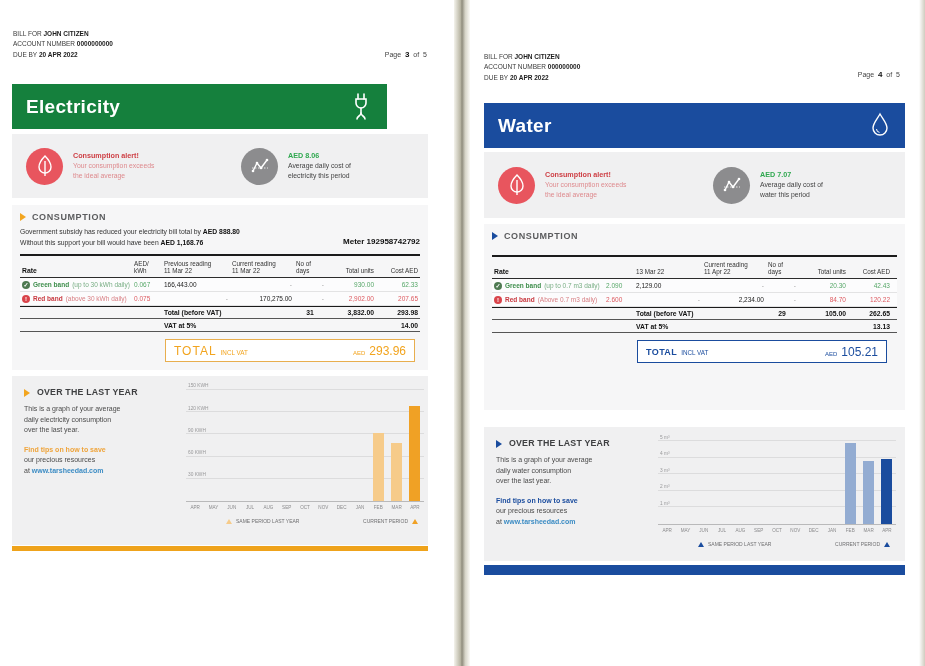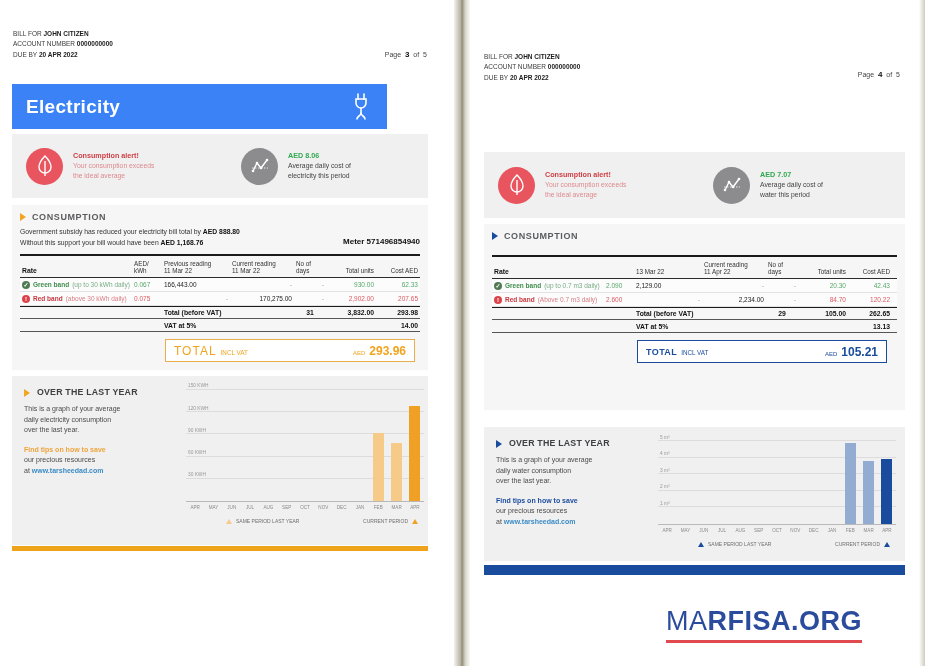--- a/index.html
+++ b/index.html
@@ -23,21 +23,21 @@
   .bill-header { position: absolute; font-size: 6.5px; line-height: 1.6; color: #3a3a3a; }
   .bill-header b { color: #1c1c1c; }
   .page-num { position: absolute; font-size: 7px; color: #444; }
   .page-num b { font-size: 8px; color: #111; }
 
   
   .banner {
     position: absolute; left: 12px; height: 45px; color: #fff;
     display: flex; align-items: center; justify-content: space-between; padding: 0 14px;
   }
-  #page-elec  .banner { top: 84px;  width: 375px; background: #3b82f6; }
+  #page-elec  .banner { top: 84px;  width: 375px; background: #15803d; }
   #page-water .banner { top: 103px; width: 421px; left: 14px; background: #1A4C9E; }
   .banner-title { font-size: 19px; font-weight: bold; letter-spacing: 0.3px; }
   .banner svg { display: block; }
 
   
   .alert-panel {
     position: absolute; left: 12px; background: #f0f0f1;
     display: flex; align-items: center; gap: 10px; padding: 16px 14px;
   }
   #page-elec  .alert-panel { top: 134px; width: 416px; height: 64px; }
@@ -97,21 +97,21 @@
 
   
   .grand-box { background: #fff; display: flex; justify-content: space-between; align-items: center;
                padding: 3px 8px; margin-top: 7px; margin-left: 145px; width: 250px; height: 23px; }
   .gb-orange { border: 1px solid #E8AE4E; color: #F2A41E; }
   .gb-blue   { border: 1.5px solid #1A4C9E; color: #1A4C9E; }
   .gt-label { font-size: 12px; letter-spacing: 1px; }
   .gb-blue .gt-label { font-size: 9px; font-weight: bold; letter-spacing: 0.4px; }
   .gt-sub { font-size: 6.3px; margin-left: 4px; }
   .gt-cur { font-size: 6px; margin-right: 4px; }
-  .gt-amt { font-size: 12px; font-weight: bold; }
+  .gt-amt { font-size: 12px; font-weight: normal; }
 
   
   .lastyear { position: absolute; left: 12px; background: #f0f0f1; padding: 10px 12px; }
   #page-elec  .lastyear { top: 376px; width: 416px; height: 169px; }
   #page-water .lastyear { top: 427px; width: 421px; left: 14px; height: 134px; }
   .ly-left { width: 155px; font-size: 7px; line-height: 1.5; color: #4a4a4a; }
   .ly-head { display: flex; gap: 7px; align-items: center; margin-bottom: 5px; }
   .ly-title { font-size: 8.8px; font-weight: bold; color: #3f4042; letter-spacing: 0.2px; }
   .ly-tips { margin-top: 9px; }
   .tips-orange { color: #EFA43B; font-weight: bold; }
@@ -201,21 +201,21 @@
   </div>
 
   <div class="consumption">
     <div class="sec-head">
       <span class="tri tri-orange"></span>
       <span class="sec-title">CONSUMPTION</span>
     </div>
     <div class="subsidy">
       <div><span>Government subsidy has reduced your electricity bill total by</span> <b>AED 888.80</b></div>
       <div><span>Without this support your bill would have been</span> <b>AED 1,168.76</b></div>
-      <div class="meter"><span>Meter</span> <span>571496854940</span></div>
+      <div class="meter"><span>Meter</span> <span>192958742792</span></div>
     </div>
 
     <div class="bill-table">
       <div class="t-row t-head">
         <div class="c-left hb">Rate</div>
         <div class="c-left">
             <div>AED/</div>
             <div>kWh</div>
           </div>
         <div class="c-left">
@@ -351,20 +351,29 @@
 
   <div class="bill-header" style="left:14px; top:52px;">
     <div><span>BILL FOR</span> <b>JOHN CITIZEN</b></div>
     <div><span>ACCOUNT NUMBER</span> <b>000000000</b></div>
     <div><span>DUE BY</span> <b>20 APR 2022</b></div>
   </div>
   <div class="page-num" style="right:18px; top:70px;">
     <span>Page</span>&nbsp; <b>4</b>&nbsp; <span>of</span>&nbsp; <span>5</span>
   </div>
 
+  <div class="banner">
+    <div class="banner-title">Water</div>
+    <span>
+      <svg width="22" height="28" viewBox="0 0 22 28" fill="none" stroke="#ffffff" stroke-width="1.4">
+        <path d="M11 2 C14.5 8 18 11.5 18 16 a7 7 0 0 1 -14 0 C4 11.5 7.5 8 11 2 z"></path>
+        <path d="M7.5 17 a3.5 3.5 0 0 0 3 3.4" stroke-width="1"></path>
+      </svg>
+    </span>
+  </div>
 
   <div class="alert-panel">
     <div class="circle-icon leaf-circle">
       <svg width="20" height="24" viewBox="0 0 20 24" fill="none" stroke="#ffffff" stroke-width="1.4">
         <path d="M10 2 C6 6 4 9.5 4 13 a6 6 0 0 0 12 0 C16 9.5 14 6 10 2 z"></path>
         <path d="M10 7 v15"></path>
       </svg>
     </div>
     <div class="alert-text">
       <div class="alert-title">Consumption alert!</div>
@@ -522,19 +531,16 @@
         <span class="legend-item">
             <span>CURRENT PERIOD</span>
             <span class="tri-up" style="border-bottom-color:#1A4C9E;"></span>
           </span>
       </div>
     </div>
   </div>
 
   <div class="strip"></div>
 
-  <div class="logo">
-    <span class="logo-light">MA</span><span class="logo-bold">RFISA.ORG</span>
-  </div>
 </div>
 
 <div class="divider"></div>
 <div class="right-edge"></div>
 
 </body></html>

